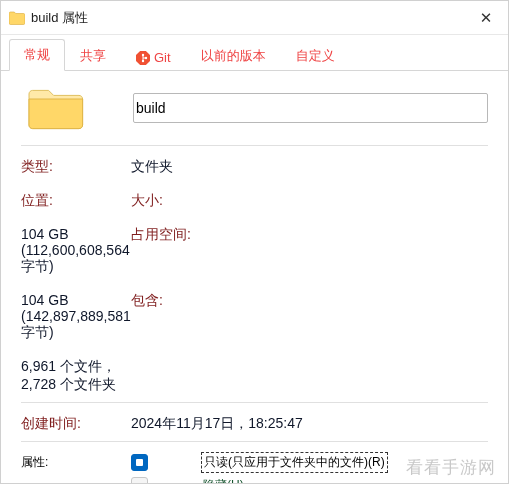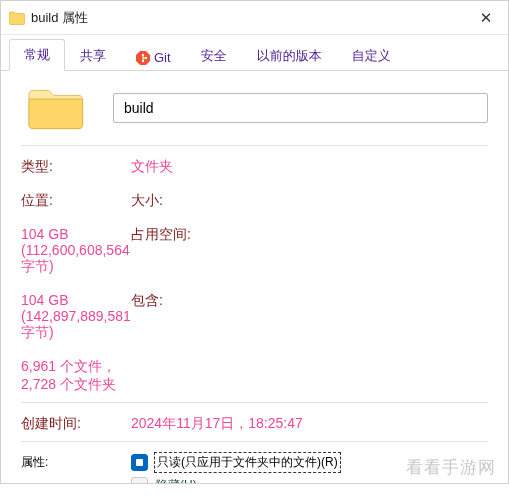--- a/index.html
+++ b/index.html
@@ -50,21 +50,21 @@
     align-items: flex-end;
     background: #fff;
     padding: 6px 8px 0 8px;
     height: 36px;
     border-bottom: 1px solid #d6d6d6;
     gap: 0;
   }
   .tab {
     padding: 6px 14px;
     font-size: 13px;
-    color: #4c1d95;
+    color: #ef4444;
     cursor: pointer;
     display: flex;
     align-items: center;
     gap: 4px;
     border: 1px solid transparent;
     border-bottom: none;
     position: relative;
     top: 1px;
   }
   .tab.active {
@@ -90,39 +90,40 @@
   .big-folder {
     width: 58px; height: 46px;
     flex-shrink: 0;
     margin-left: 6px;
   }
   .name-box {
     flex: 1;
     border: 1px solid #b8b8b8;
     border-radius: 2px;
     height: 30px;
-    padding: 0 10px;
+    padding: 0 2px;
     font-size: 14px;
     display: flex;
     align-items: center;
     background: #fff;
+    margin-left: 20px;
   }
   hr.sep {
     border: none;
     border-top: 1px solid #e0e0e0;
     margin: 8px 0 12px 0;
   }
   .prop-grid {
     display: grid;
     grid-template-columns: 110px 1fr;
     row-gap: 16px;
     font-size: 14px;
   }
   .prop-grid .label { color: #7f1d1d; }
-  .prop-grid .value { color: #ec4899; }
+  .prop-grid .value { color: #0f172a; }
   .attrs-row {
     display: grid;
     grid-template-columns: 110px 1fr;
     row-gap: 6px;
     font-size: 12px;
     margin-top: 4px;
   }
   .checkline {
     display: flex;
     align-items: center;
@@ -146,20 +147,21 @@
     width: 7px; height: 7px;
     background: #fff;
     border-radius: 1px;
   }
   .chk.disabled {
     background:#f5f5f5;
     border-color:#c8c8c8;
   }
   .chk-label {
     color: #000;
+    margin-left: 47px;
   }
   .chk-label.focused {
     outline: 1px dashed #333;
     outline-offset: 1px;
     padding: 0 1px;
   }
   .chk-label.disabled { color:#14532d; }
   .watermark {
     position: absolute;
     right: 12px; bottom: 4px;
@@ -190,21 +192,20 @@
     <div class="tab">
       <svg class="git-icon" viewBox="0 0 14 14">
         <rect x="0" y="0" width="14" height="14" rx="3" transform="rotate(45 7 7)" fill="#f05133"></rect>
         <circle cx="7" cy="4" r="1.2" fill="#fff"></circle>
         <circle cx="7" cy="10" r="1.2" fill="#fff"></circle>
         <circle cx="10" cy="7" r="1.2" fill="#fff"></circle>
         <path d="M7 4v6M7 7h3" stroke="#fff" stroke-width="1"></path>
       </svg>
       <span>Git</span>
     </div>
-    <div class="tab">安全</div>
     <div class="tab">以前的版本</div>
     <div class="tab">自定义</div>
   </div>
 
   <div class="content">
 
     <div class="header-row">
       <svg class="big-folder" viewBox="0 0 58 46">
         <path d="M2 9c0-2 1.6-3.6 3.6-3.6h16l5 5H52c2 0 3.6 1.6 3.6 3.6v26c0 2-1.6 3.6-3.6 3.6H5.6C3.6 43.6 2 42 2 40V9z" fill="#ffe9a8" stroke="#e0c060" stroke-width="1"></path>
         <path d="M2 14h53.6v26c0 2-1.6 3.6-3.6 3.6H5.6C3.6 43.6 2 42 2 40V14z" fill="#ffd768" stroke="#e0b648" stroke-width="1"></path>

